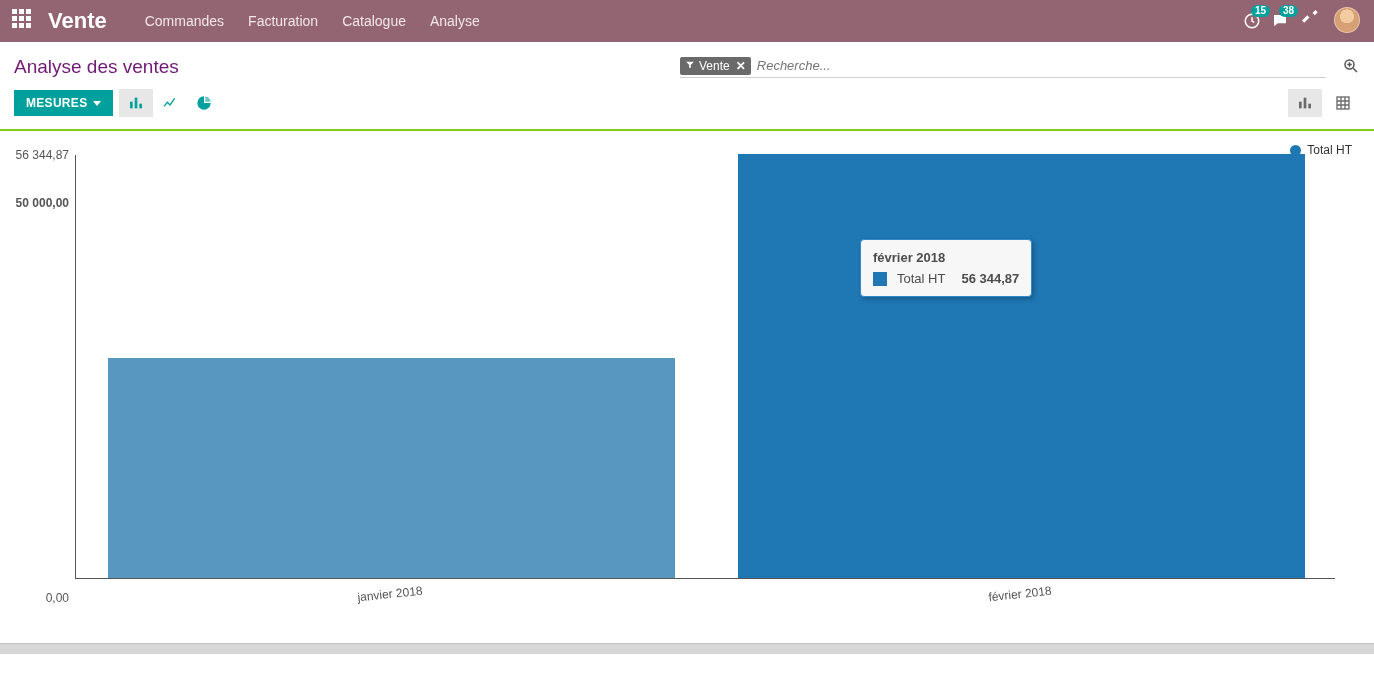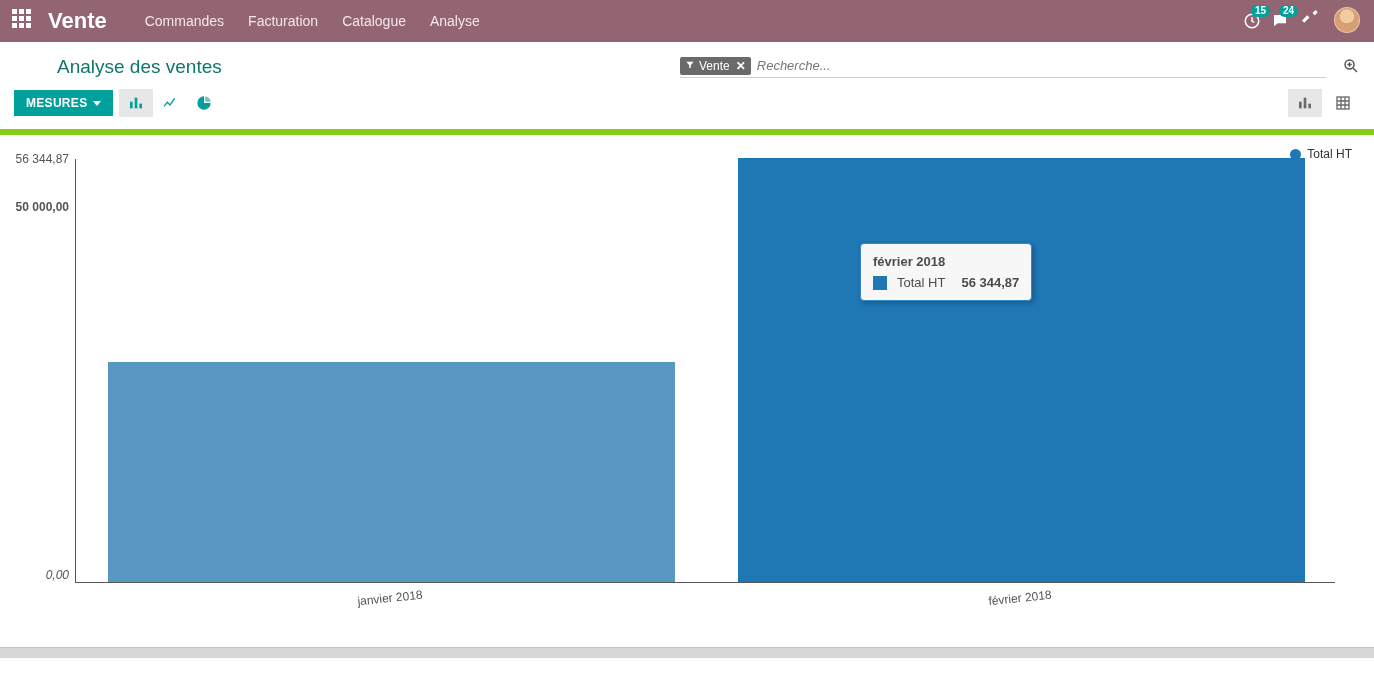--- a/index.html
+++ b/index.html
@@ -14,31 +14,31 @@
   .nav-menu a { color: #f3e7eb; text-decoration: none; font-size: 14px; padding: 11px 12px; cursor: pointer; }
   .nav-right { margin-left: auto; display: flex; align-items: flex-start; gap: 0; }
   .badge-wrap { position: relative; width: 28px; height: 28px; display: flex; align-items: center; justify-content: center; cursor: pointer; }
   .clock-icon svg, .msg-icon svg { width: 18px; height: 18px; }
   .badge { position: absolute; top: -2px; right: -4px; background: #00A09D; color: #fff; border-radius: 8px; font-size: 10px; font-weight: 600; padding: 1px 4px; line-height: 1; }
   .wrench { color: #fff; width: 18px; height: 18px; margin: 0 8px; cursor: pointer; }
   .avatar { width: 26px; height: 26px; border-radius: 50%; background: radial-gradient(circle at 50% 35%, #f2cba0 0 35%, #d6a074 36% 100%); margin: 0 6px; cursor: pointer; border: 1px solid rgba(255,255,255,.4); }
 
   
   .subhead { display: flex; align-items: center; padding: 14px 14px 10px 14px; border-bottom: 1px solid #fff; }
-  .breadcrumb { font-size: 19px; color: #0f766e; margin-left: 43px; }
+  .breadcrumb { font-size: 19px; color: #701a75; }
   .search-wrap { margin-left: auto; display: flex; align-items: center; width: 680px; position: relative; }
   .search-box { flex: 1; display: flex; align-items: center; border-bottom: 1px solid #cfcfcf; padding-bottom: 2px; }
   .search-tag { background: #6a6a6a; color: #fff; display: inline-flex; align-items: center; font-size: 12px; padding: 2px 5px; border-radius: 2px; margin-right: 6px; }
   .search-tag .funnel { margin-right: 4px; }
   .search-tag .close-x { margin-left: 6px; font-weight: 700; cursor: pointer; }
   .search-input { border: none; outline: none; font-size: 13px; color: #a16207; flex: 1; background: transparent; font-style: italic; }
   .zoom-icon { margin-left: 16px; cursor: pointer; color: #666; }
 
   
-  .toolbar { display: flex; align-items: center; padding: 0 14px 12px 14px; border-bottom: 6px solid #84cc16; }
+  .toolbar { display: flex; align-items: center; padding: 0 14px 12px 14px; border-bottom: 2px solid #84cc16; }
   .btn-measures { background: #00A09D; color: #fff; border: none; padding: 6px 12px; font-size: 12px; font-weight: 700; letter-spacing: .3px; cursor: pointer; display: flex; align-items: center; gap: 6px; }
   .btn-measures .caret { width: 0; height: 0; border-left: 4px solid transparent; border-right: 4px solid transparent; border-top: 5px solid #fff; }
   .graph-btn { width: 34px; height: 28px; display: inline-flex; align-items: center; justify-content: center; cursor: pointer; color: #00A09D; margin-left: 0; }
   .graph-btn.active { background: #e7e7e7; }
   .graph-group { margin-left: 6px; display: flex; gap: 0; }
   .view-switch { margin-left: auto; display: flex; gap: 4px; }
   .view-switch .graph-btn { color: #6a6a6a; }
 
   
   .chart-zone { position: relative; width: 100%; height: 512px; background: #fff; }
@@ -88,21 +88,21 @@
       <svg viewBox="0 0 24 24" fill="none" stroke="#fff" stroke-width="2">
           <circle cx="12" cy="12" r="9"></circle>
           <path d="M12 7v5l3 2"></path>
         </svg>
       <span class="badge">15</span>
     </div>
     <div class="badge-wrap msg-icon">
       <svg viewBox="0 0 24 24" fill="#fff">
           <path d="M4 4h16v11H9l-5 4V4z"></path>
         </svg>
-      <span class="badge">24</span>
+      <span class="badge">38</span>
     </div>
     <div class="wrench">
       <svg viewBox="0 0 24 24" fill="#fff">
           <path d="M21 7l-3-3-4 4 3 3 4-4zM3 21l7-7-3-3-7 7 3 3z"></path>
         </svg>
     </div>
     <div class="avatar"></div>
   </div>
 </div>
 
@@ -174,21 +174,21 @@
 </div>
 
 <div class="chart-zone">
   <div class="legend">
     <span class="legend-dot" style="background:#1f77b4"></span>
     <span>Total HT</span>
   </div>
 
   <div class="plot">
 
-  <div class="ytick" style="top: 416px; font-style: italic;">0,00</div>
+  <div class="ytick" style="top: 443px;">0,00</div>
       <div class="ytick" style="top: 47.7457px; font-weight: bold;">50 000,00</div>
       <div class="ytick" style="top: 0px;">56 344,87</div>
       <div class="bar bar1" style="left: 31.5px; width: 567px; height: 219.733px;"></div>
       <div class="bar bar2" style="left: 661.5px; width: 567px; height: 424px;"></div>
     </div>
 
   <div class="tooltip" style="top:108px; left:860px;">
     <div class="tooltip-title">février 2018</div>
     <div class="tooltip-row">
       <span class="tooltip-swatch" style="background:#1f77b4"></span>

